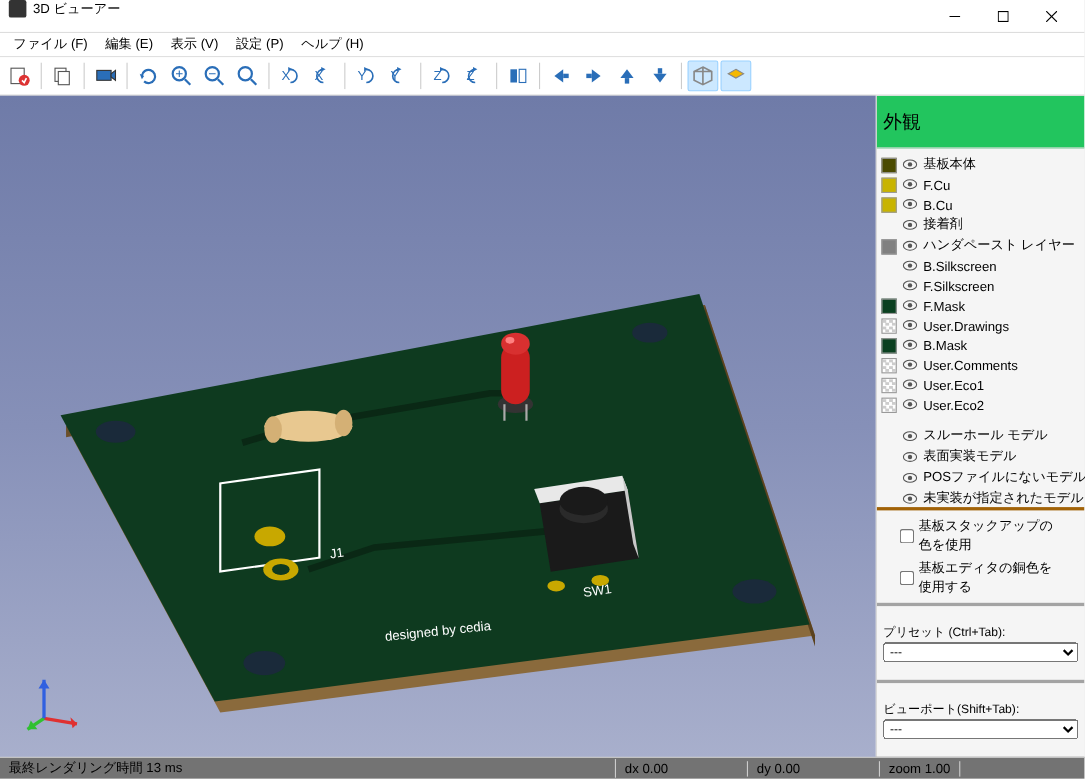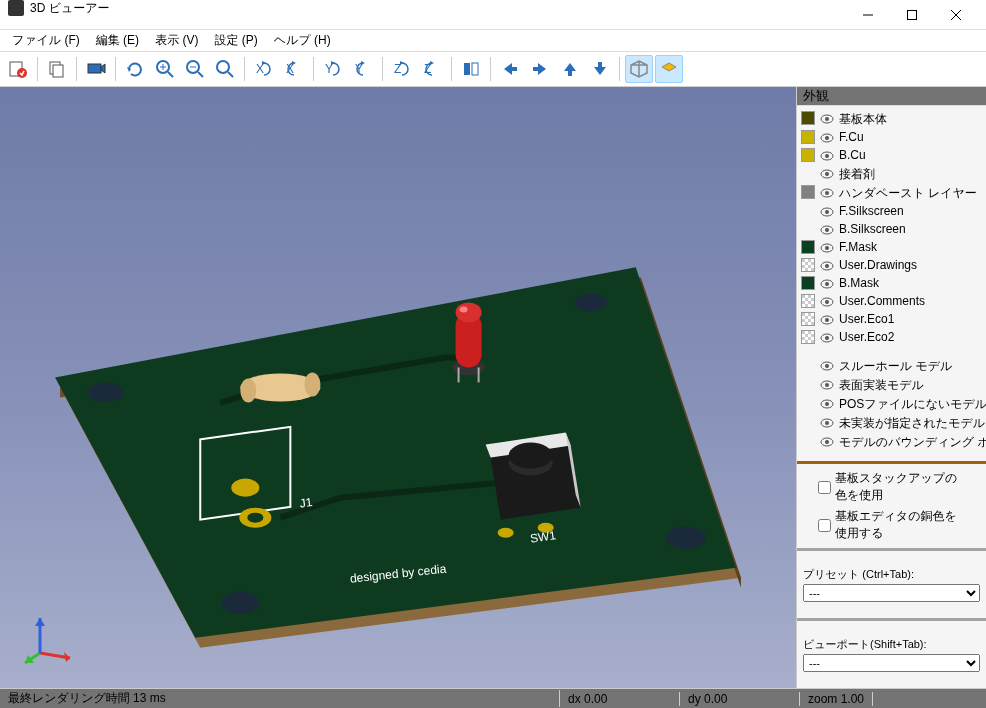--- a/index.html
+++ b/index.html
@@ -10,23 +10,23 @@
 .titlebar .winbtn{width:44px;height:30px;display:flex;align-items:center;justify-content:center;cursor:pointer}
 .menubar{height:22px;background:#fff;display:flex;align-items:flex-start;padding:0 4px;border-bottom:1px solid #ddd}
 .menubar .menu-item{padding:2px 8px;cursor:pointer}
 .toolbar{height:35px;background:#fff;display:flex;align-items:center;padding:0 4px;border-bottom:1px solid #d0d0d0;gap:2px}
 .tbbtn{width:28px;height:28px;display:flex;align-items:center;justify-content:center;cursor:pointer;border-radius:2px}
 .tbbtn.active{background:#cce8ff;border:1px solid #99d1ff}
 .tbsep{width:1px;height:24px;background:#ccc;margin:0 3px}
 .content{flex:1;display:flex;min-height:0}
 .viewport{flex:1;background:linear-gradient(180deg,#6f7ba8 0%,#8690b8 50%,#a8afcc 100%);position:relative}
 .sidebar{width:190px;background:#f5f5f5;border-left:1px solid #ccc;display:flex;flex-direction:column;overflow:hidden}
-.side-header{padding:0 6px;background:#737373;border-bottom:1px solid #ddd;font-size:13px}
+.side-header{padding:12px 6px;background:#22c55e;border-bottom:1px solid #ddd;font-size:17px}
 .side-scroll{flex:1;overflow-y:auto;padding:4px 2px}
-.layer-row{display:flex;align-items:flex-start;padding:1px 2px;gap:4px;font-size:11px;white-space:nowrap}
+.layer-row{display:flex;align-items:flex-end;padding:1px 2px;gap:4px;font-size:11px;white-space:nowrap}
 .swatch{width:14px;height:14px;border:1px solid #999;flex-shrink:0}
 .swatch.none{background:repeating-conic-gradient(#ccc 0% 25%,#fff 0% 50%) 0/6px 6px}
 .eye{width:16px;height:16px;flex-shrink:0;display:flex;align-items:center;justify-content:center;cursor:pointer}
 .layer-spacer{height:10px}
 .side-bottom{border-top:3px solid #a16207;padding:4px 21px}
 .checkbox-row{display:flex;align-items:center;gap:4px;padding:2px 0;font-size:11px}
 .preset-section{padding:16px 6px;border-top:3px solid #a3a3a3}
 .preset-section label{font-size:11px;display:block;margin-bottom:2px}
 .preset-section select{width:100%;font-size:11px;padding:1px}
 .statusbar{height:20px;background:#737373;border-top:1px solid #ccc;display:flex;align-items:center;font-size:11px}
@@ -323,31 +323,31 @@
             <span>ハンダペースト レイヤー</span>
           </div>
           <div class="layer-row">
             <div style="width: 14px; height: 14px; flex-shrink: 0;"></div>
             <div class="eye">
               <svg width="14" height="14">
                 <ellipse cx="7" cy="7" rx="6" ry="4" fill="none" stroke="#555"></ellipse>
                 <circle cx="7" cy="7" r="2" fill="#555"></circle>
               </svg>
             </div>
+            <span>B.Silkscreen</span>
+          </div>
+          <div class="layer-row">
+            <div style="width: 14px; height: 14px; flex-shrink: 0;"></div>
+            <div class="eye">
+              <svg width="14" height="14">
+                <ellipse cx="7" cy="7" rx="6" ry="4" fill="none" stroke="#555"></ellipse>
+                <circle cx="7" cy="7" r="2" fill="#555"></circle>
+              </svg>
+            </div>
             <span>F.Silkscreen</span>
-          </div>
-          <div class="layer-row">
-            <div style="width: 14px; height: 14px; flex-shrink: 0;"></div>
-            <div class="eye">
-              <svg width="14" height="14">
-                <ellipse cx="7" cy="7" rx="6" ry="4" fill="none" stroke="#555"></ellipse>
-                <circle cx="7" cy="7" r="2" fill="#555"></circle>
-              </svg>
-            </div>
-            <span>B.Silkscreen</span>
           </div>
           <div class="layer-row">
             <div class="swatch" style="background: rgb(10, 64, 32);"></div>
             <div class="eye">
               <svg width="14" height="14">
                 <ellipse cx="7" cy="7" rx="6" ry="4" fill="none" stroke="#555"></ellipse>
                 <circle cx="7" cy="7" r="2" fill="#555"></circle>
               </svg>
             </div>
             <span>F.Mask</span>

